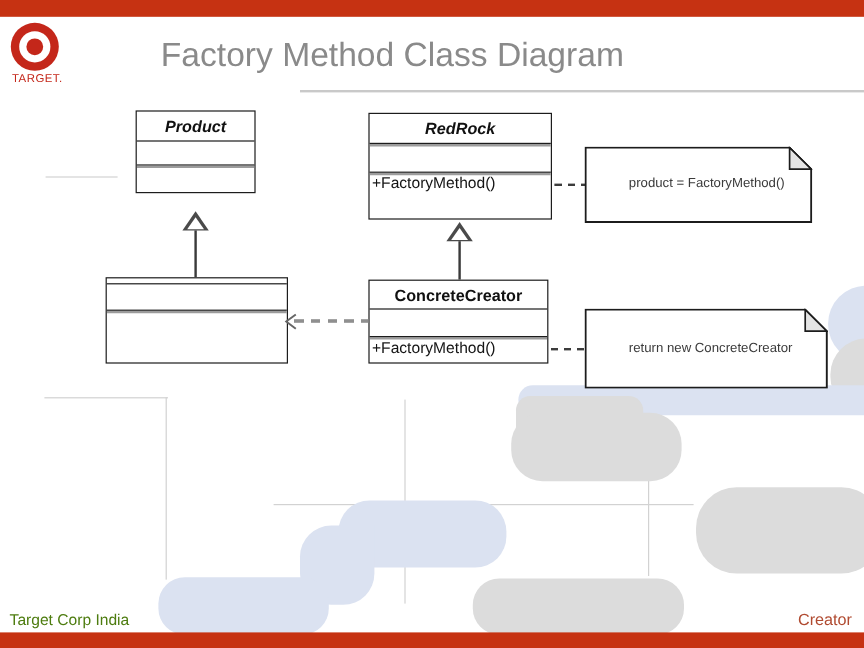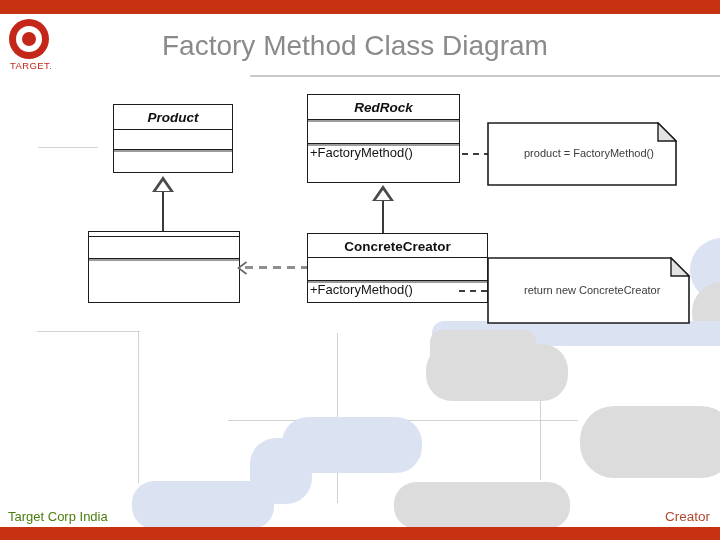--- a/index.html
+++ b/index.html
@@ -11,21 +11,21 @@
   .topbar{left:0;top:0;width:720px;height:14px;background:#c63212;}
   .bottombar{left:0;top:527px;width:720px;height:13px;background:#c63212;}
 
   
   .bull-outer{left:9px;top:19px;width:40px;height:40px;border-radius:50%;background:#c4271a;}
   .bull-white{left:16px;top:26px;width:26px;height:26px;border-radius:50%;background:#ffffff;}
   .bull-dot{left:22px;top:32px;width:14px;height:14px;border-radius:50%;background:#c4271a;}
   .logo-text{left:10px;top:60px;font-size:9.5px;font-weight:normal;letter-spacing:.4px;color:#c4271a;}
 
   
-  .page-title{left:134px;top:30px;width:500px;font-size:28px;color:#8a8a8a;margin-left:28px;}
+  .page-title{left:134px;top:30px;width:500px;font-size:28px;color:#8a8a8a;}
   .title-rule{left:250px;top:75px;width:470px;height:2px;background:#c9c9c9;}
 
   
   .tline{background:#d2d2d2;}
 
   
   .blob-gray{background:#dcdcdc;}
   .blob-blue{background:#dbe2f1;}
 
   
@@ -76,40 +76,40 @@
 <div class="abs blob-gray" style="left:394px;top:482px;width:176px;height:47px;border-radius:22px;"></div>
 
 <div class="abs topbar"></div>
 <div class="abs bull-outer"></div>
 <div class="abs bull-white"></div>
 <div class="abs bull-dot"></div>
 <div class="abs logo-text">TARGET.</div>
 <div class="abs page-title">Factory Method Class Diagram</div>
 <div class="abs title-rule"></div>
 
-<div class="abs uml-box abstract" style="left:113px;top:104px;width:120px;height:69px;">
+<div class="abs uml-box abstract" style="left:113px;top:92px;width:100px;height:69px;">
   <div class="uml-name">Product</div>
   <div class="uml-sec" style="height:20px;margin-top:4px;"></div>
   <div class="uml-sec thick" style="height:22px;"></div>
 </div>
 
 <div class="abs uml-box abstract" style="left:307px;top:94px;width:153px;height:89px;">
   <div class="uml-name">RedRock</div>
   <div class="uml-sec thick" style="height:24px;margin-top:4px;"></div>
   <div class="uml-sec thick" style="height:38px;">
     <div class="uml-method">+FactoryMethod()</div>
   </div>
 </div>
 
 <div class="abs uml-box" style="left:88px;top:231px;width:152px;height:72px;">
   <div class="uml-sec" style="height:22px;margin-top:4px;"></div>
   <div class="uml-sec thick" style="height:23px;"></div>
 </div>
 
-<div class="abs uml-box" style="left:307px;top:233px;width:181px;height:70px;">
+<div class="abs uml-box" style="left:307px;top:233px;width:150px;height:70px;">
   <div class="uml-name">ConcreteCreator</div>
   <div class="uml-sec" style="height:23px;margin-top:3px;"></div>
   <div class="uml-sec thick" style="height:20px;">
     <div class="uml-method">+FactoryMethod()</div>
   </div>
 </div>
 
 <div class="abs tri" style="left:152px;top:176px;"></div>
 <div class="abs stem" style="left:162px;top:192px;height:39px;"></div>
 <div class="abs tri" style="left:372px;top:185px;"></div>

